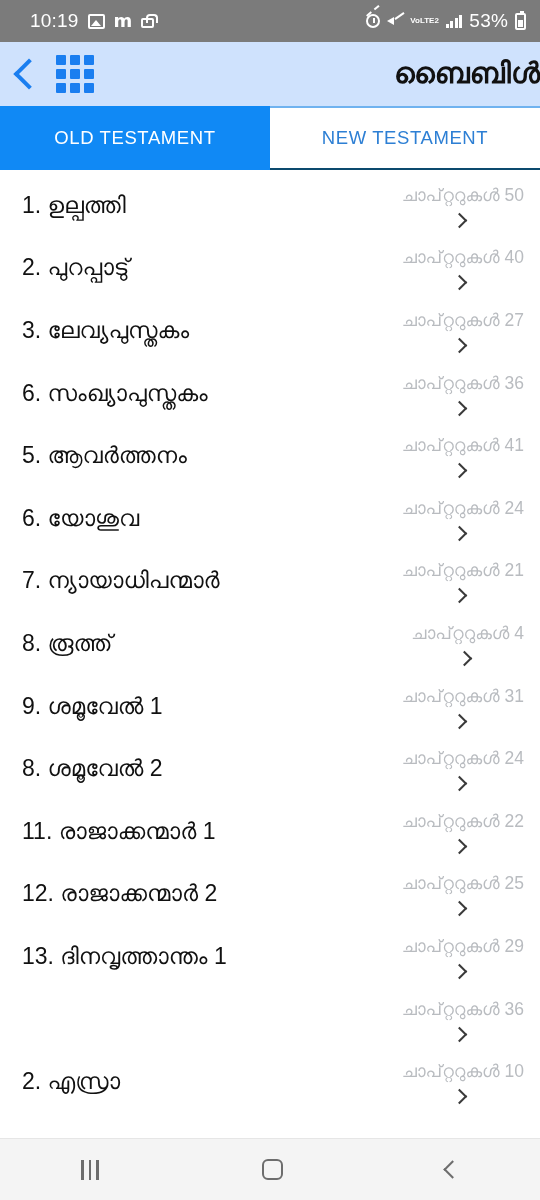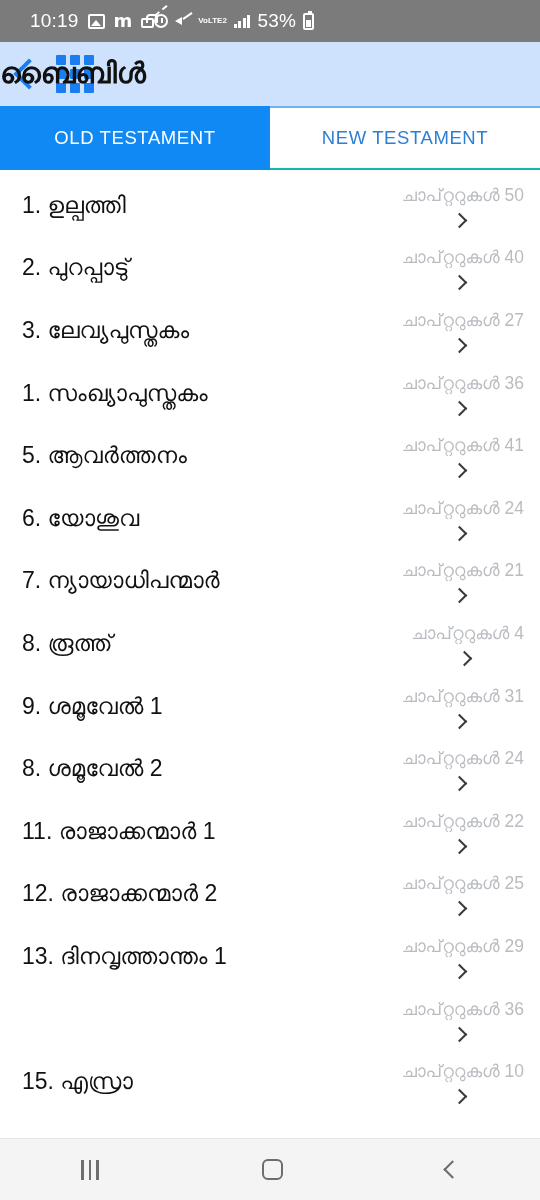--- a/index.html
+++ b/index.html
@@ -7,21 +7,21 @@
   body {
     font-family:"Liberation Sans","DejaVu Sans",sans-serif;
     background:#ffffff;
     overflow:hidden;
   }
   #app { width:540px; height:1200px; display:flex; flex-direction:column; }
 
   
   .statusbar {
     height:42px; background:#7b7b7b; color:#ffffff;
-    display:flex; align-items:center; 
+    display:flex; align-items:center; justify-content:space-between;
     padding:0 14px 0 30px; flex:0 0 42px;
   }
   .sb-left, .sb-right { display:flex; align-items:center; }
   .sb-left { gap:9px; }
   .sb-right { gap:7px; }
   .sb-time { font-size:19px; letter-spacing:.2px; }
   .sb-pct { font-size:19px; letter-spacing:.2px; }
   .ic { display:inline-block; position:relative; }
 
   .ic-image { width:17px; height:15px; border:2px solid #fff; border-radius:2px; }
@@ -55,32 +55,32 @@
   .appbar {
     flex:0 0 64px; background:#cfe2fd; display:flex; align-items:center;
     position:relative; padding-left:18px;
   }
   .back-chevron { width:22px;height:22px;border-left:4px solid #1a7ef0;border-bottom:4px solid #1a7ef0;
       transform:rotate(45deg); margin-right:16px; cursor:pointer; }
   .grid-icon { display:grid; grid-template-columns:repeat(3,10px); grid-template-rows:repeat(3,10px);
       gap:4px; cursor:pointer; }
   .grid-icon span { background:#1a7ef0; border-radius:1px; display:block; }
   .appbar-title {
-    position:absolute; left:0; right:0; text-align:left;
+    position:absolute; left:0; right:0; text-align:right;
     font-size:29px; font-weight:700; color:#111; pointer-events:none;
     font-family:"Liberation Sans","DejaVu Sans",sans-serif;
   }
 
   
   .tabs { flex:0 0 64px; display:flex;text-align:center; }
   .tab { flex:1; display:flex; align-items:center; justify-content:center;
       font-size:18.5px; letter-spacing:.6px; cursor:pointer; }
   .tab.active { background:#1089f5; color:#ffffff; }
   .tab.inactive { background:#ffffff; color:#2d7fd4; border-top:2px solid #6fb2ef;
-      border-bottom:2px solid #14b8a6; }
+      border-bottom:2px solid #0c4a6e; }
 
   
   .list { flex:1 1 auto; background:#ffffff; overflow:hidden; padding-top:4px; }
   .row { height:62.6px; display:flex; align-items:center; padding:0 16px 0 22px; cursor:pointer; }
   .row-name { font-size:23px; color:#111; white-space:nowrap;
       font-family:"Liberation Sans","DejaVu Sans",sans-serif; }
   .row-right { margin-left:auto; display:flex; align-items:center; gap:9px;flex-direction:column; }
   .row-meta { font-size:17.5px; color:#b9bcc0; white-space:nowrap;
       font-family:"Liberation Sans","DejaVu Sans",sans-serif; }
   .row-chevron { width:11px;height:11px;border-top:2.4px solid #3a3a3a;border-right:2.4px solid #3a3a3a;
@@ -159,21 +159,21 @@
         </div>
       </div>
       <div class="row">
         <div class="row-name">3. ലേവ്യപുസ്തകം</div>
         <div class="row-right">
           <div class="row-meta">ചാപ്റ്ററുകൾ 27</div>
           <div class="row-chevron"></div>
         </div>
       </div>
       <div class="row">
-        <div class="row-name">1. സംഖ്യാപുസ്തകം</div>
+        <div class="row-name">6. സംഖ്യാപുസ്തകം</div>
         <div class="row-right">
           <div class="row-meta">ചാപ്റ്ററുകൾ 36</div>
           <div class="row-chevron"></div>
         </div>
       </div>
       <div class="row">
         <div class="row-name">5. ആവർത്തനം</div>
         <div class="row-right">
           <div class="row-meta">ചാപ്റ്ററുകൾ 41</div>
           <div class="row-chevron"></div>
@@ -235,21 +235,21 @@
           <div class="row-chevron"></div>
         </div>
       </div>
       <div class="row">
         <div class="row-right">
           <div class="row-meta">ചാപ്റ്ററുകൾ 36</div>
           <div class="row-chevron"></div>
         </div>
       </div>
       <div class="row">
-        <div class="row-name">15. എസ്രാ</div>
+        <div class="row-name">2. എസ്രാ</div>
         <div class="row-right">
           <div class="row-meta">ചാപ്റ്ററുകൾ 10</div>
           <div class="row-chevron"></div>
         </div>
       </div>
     </div>
 
   <div class="navbar">
     <div class="nav-recents">
         <i></i>

